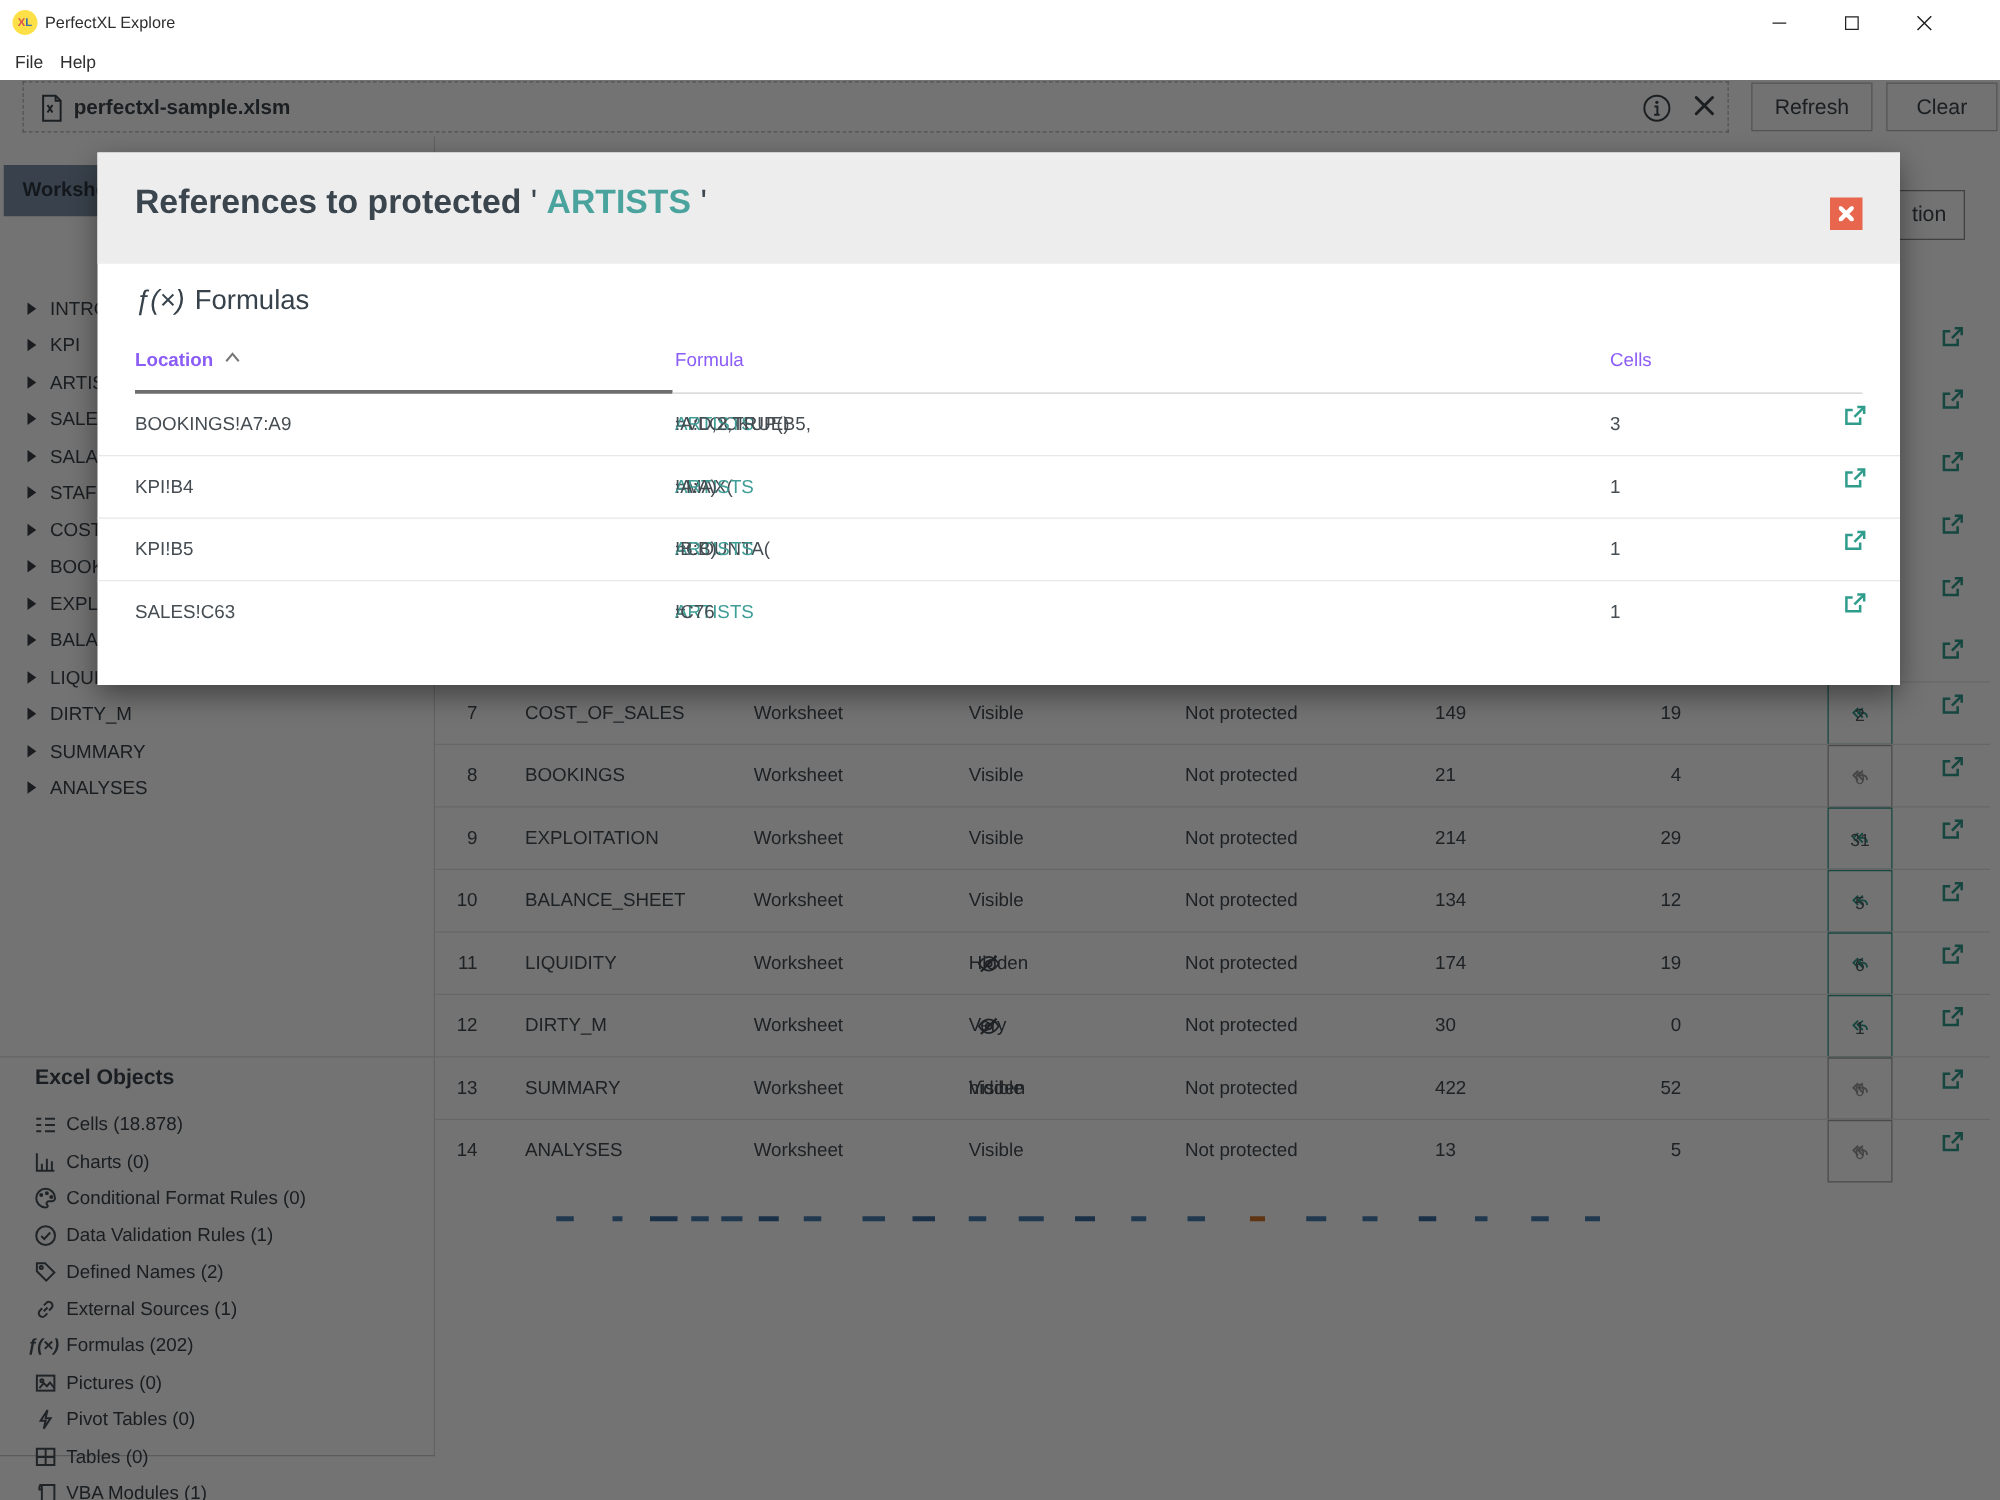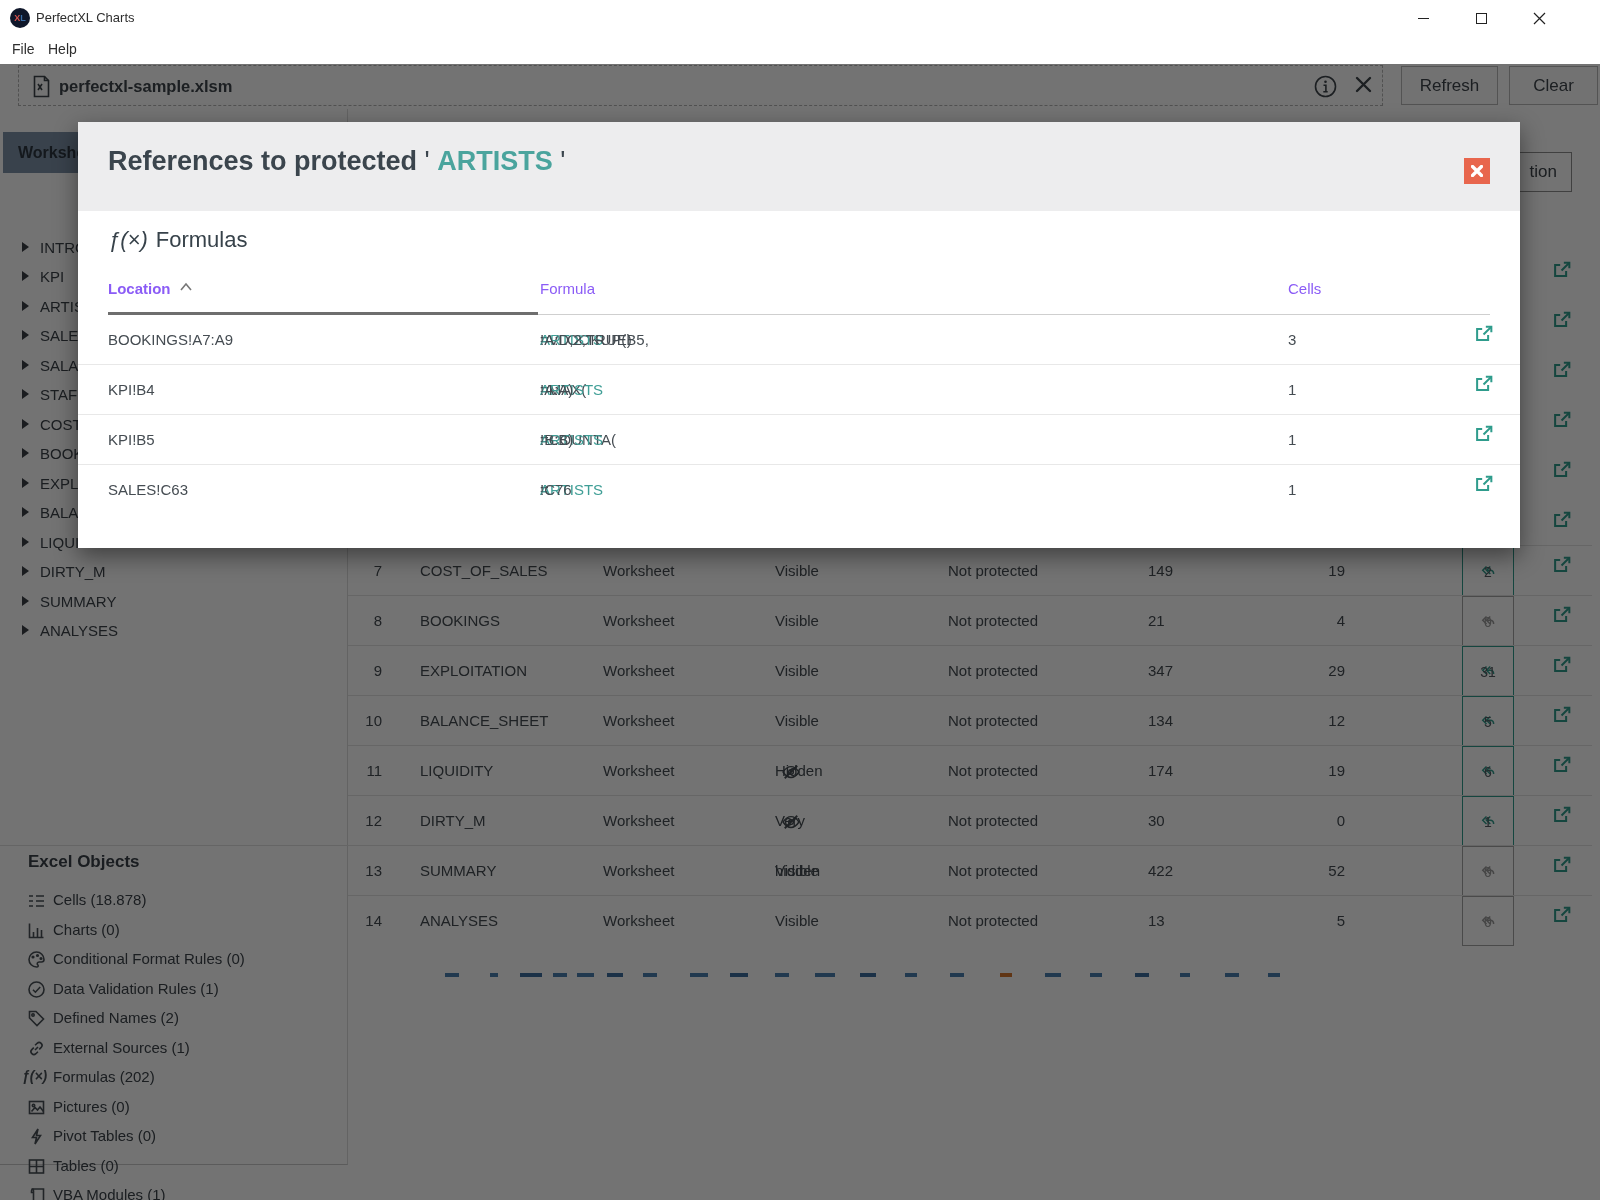--- a/index.html
+++ b/index.html
@@ -2,21 +2,21 @@
 <html><head>
 <meta charset="utf-8">
 <style>
   * { margin:0; padding:0; box-sizing:border-box; }
   html,body { width:1600px; height:1200px; overflow:hidden; }
   body { font-family:"Liberation Sans", sans-serif; background:#fff; position:relative; }
 
   
   #titlebar { position:absolute; left:0; top:0; width:1600px; height:36px; background:#fff; z-index:30; }
   #logo { position:absolute; left:10px; top:8px; width:20px; height:20px; border-radius:50%;
-          background:#0f172a; font-size:9px; font-weight:bold; text-align:center; line-height:20px; }
+          background:#fde047; font-size:9px; font-weight:bold; text-align:center; line-height:20px; }
   #logo .lx { color:#d9534f; } #logo .ll { color:#3a6ea8; }
   #app-title { position:absolute; left:36px; top:0; height:36px; line-height:36px; font-size:13px; color:#2e2e2e; }
   .winbtn { position:absolute; top:0; width:46px; height:36px; display:flex; align-items:center; justify-content:center; }
   #btn-min  { left:1400px; } #btn-max { left:1458px; } #btn-close { left:1516px; }
   #btn-min i { display:block; width:11px; height:0; border-top:1px solid #222; }
   #btn-max i { display:block; width:11px; height:11px; border:1px solid #222; }
   #btn-close svg { display:block; }
 
   
   #menubar { position:absolute; left:0; top:36px; width:1600px; height:28px; background:#fff; z-index:30; }
@@ -112,21 +112,21 @@
   .m-for { left:462px; }
   .m-for .ref { color:#3f9e96; }
   .m-cel { left:1210px; }
   .m-share { position:absolute; left:1395px; top:14px; width:22px; height:22px; }
 </style>
 </head>
 <body>
 
 <div id="titlebar">
   <div id="logo"><span class="lx">X</span><span class="ll">L</span></div>
-  <div id="app-title">PerfectXL Charts</div>
+  <div id="app-title">PerfectXL Explore</div>
   <div id="btn-min" class="winbtn">
       <i></i>
     </div>
   <div id="btn-max" class="winbtn">
       <i></i>
     </div>
   <div id="btn-close" class="winbtn">
     <svg width="13" height="13" viewBox="0 0 13 13">
         <path d="M1 1 L12 12 M12 1 L1 12" stroke="#222" stroke-width="1.2"></path>
       </svg>
@@ -382,21 +382,21 @@
         </svg></span>
   </div>
   <div class="trow" style="top:592px">
     <span class="c-num">9</span>
     <span class="c-name">EXPLOITATION</span>
     <span class="c-type">Worksheet</span>
     <span class="c-vis">
         <span>Visible</span>
       </span>
     <span class="c-prot">Not protected</span>
-    <span class="c-cells">347</span>
+    <span class="c-cells">214</span>
     <span class="c-forms">29</span>
     <span class="badge">
         <span class="n">31</span>
         <svg width="18" height="18" viewBox="0 0 24 24">
           <path d="M10 6 L5 11 L10 16"></path>
           <path d="M15 6 L10 11 L15 16"></path>
           <path d="M10.5 11 h4.5 c3.2 0 4.5 2 4.5 5"></path>
         </svg>
       </span>
     <span class="row-share share"><svg width="22" height="22" viewBox="0 0 24 24">

